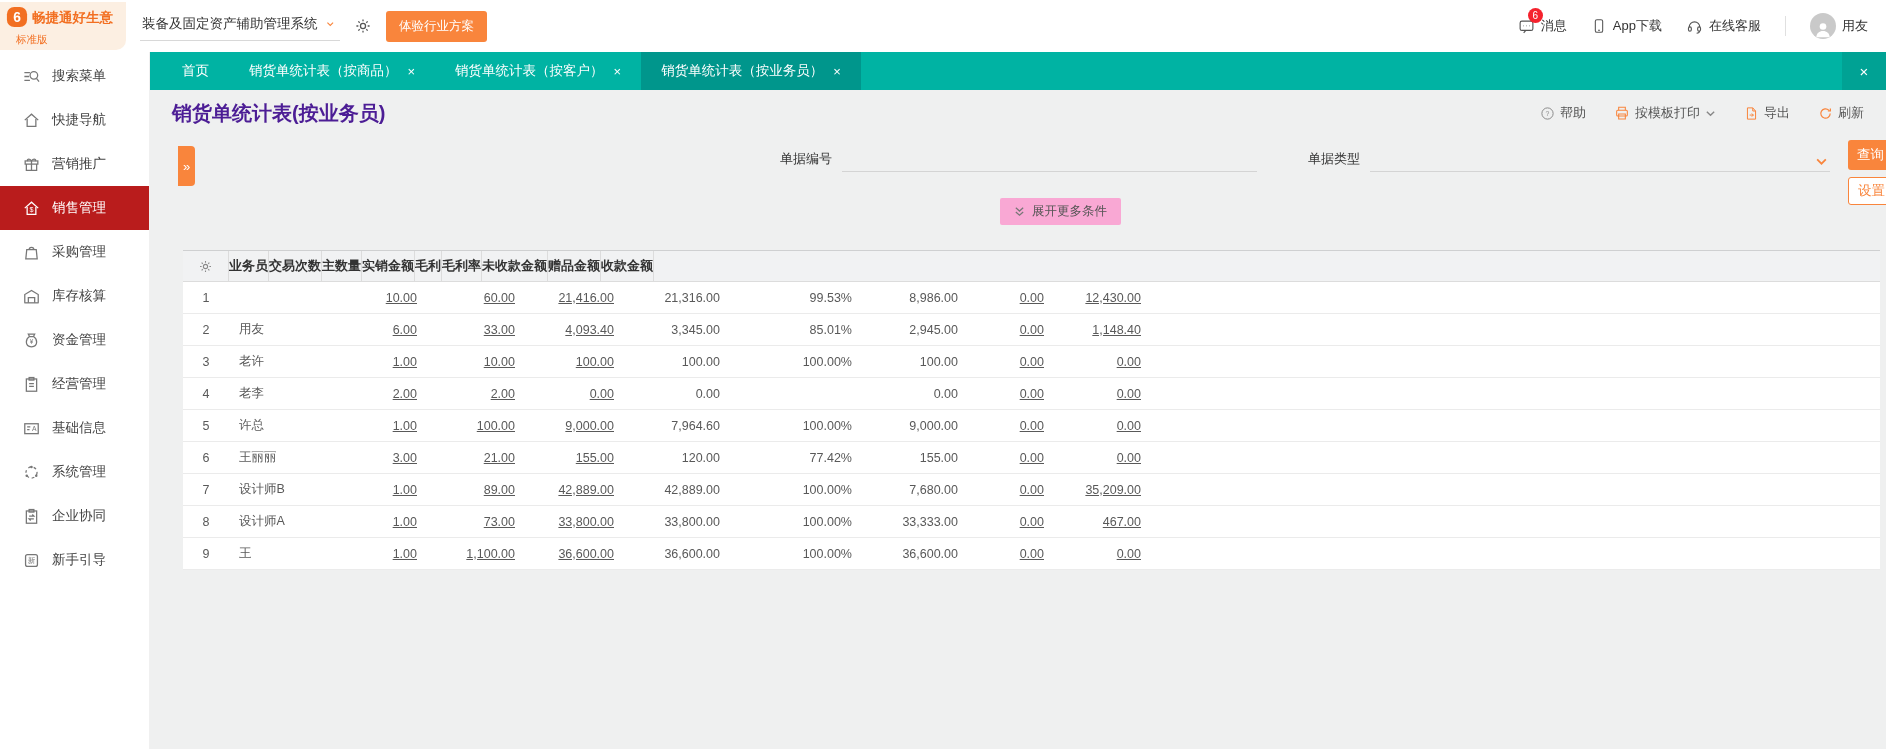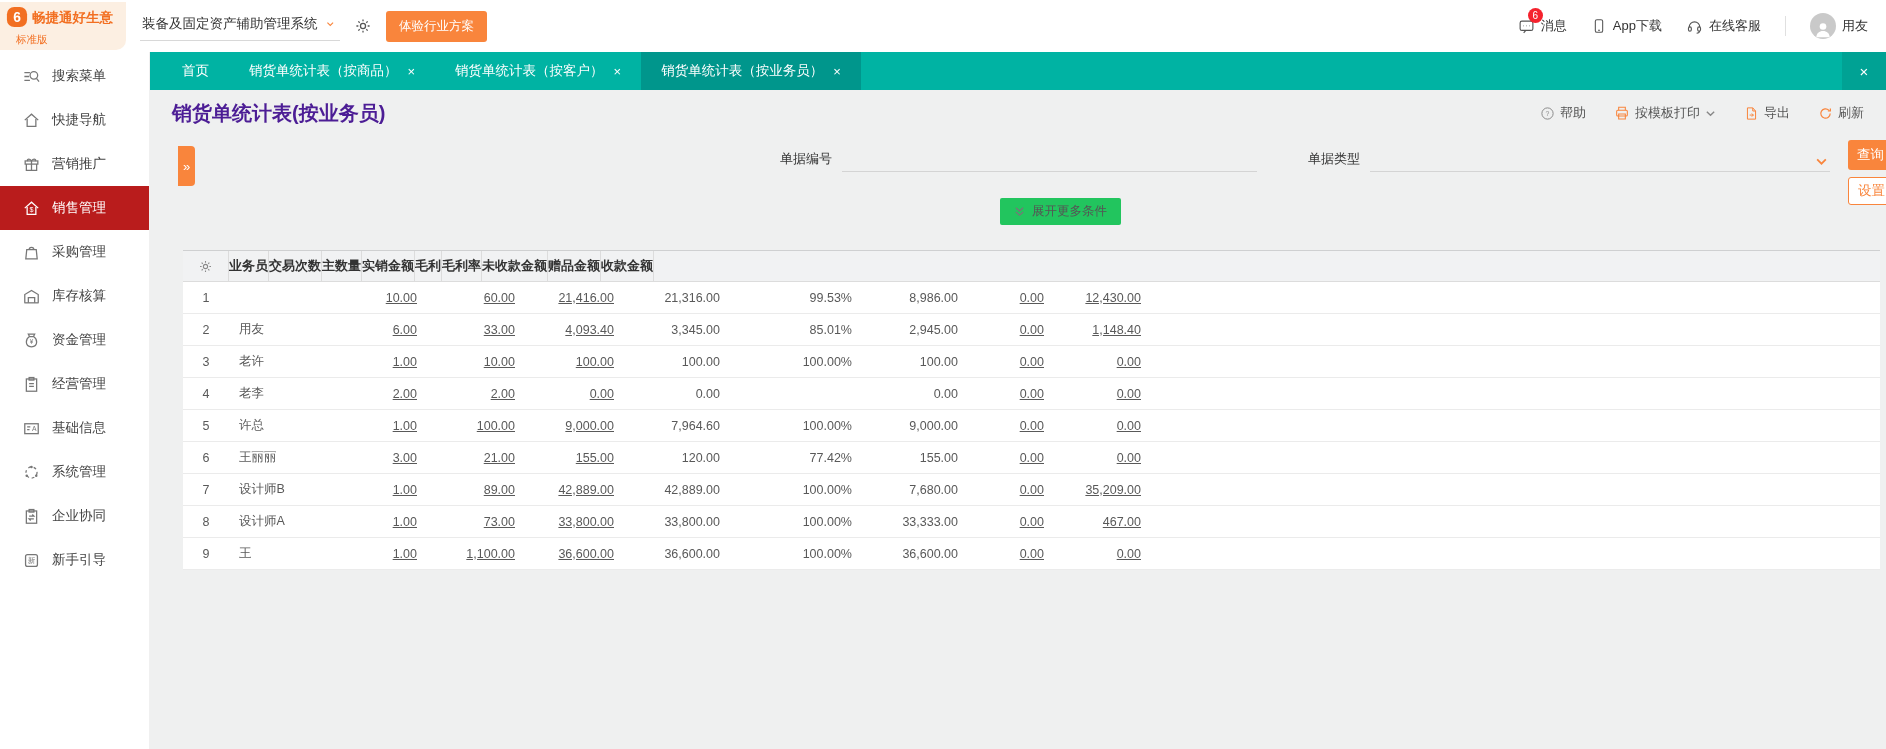--- a/index.html
+++ b/index.html
@@ -71,21 +71,21 @@
   .f-billno { left:630px; }
   .f-billtype { left:1158px; }
   .u-input { border-bottom:1px solid #d4d4d4; height:22px; position:relative; }
   .f-billno .u-input { width:415px; }
   .f-billtype .u-input { width:460px; }
   .u-input .chev { position:absolute; right:2px; top:5px; }
   .btn-query { position:absolute; left:1698px; top:50px; width:90px; height:30px; background:#f9853c;
     border:none; border-radius:3px; color:#fff; font-size:13.5px; text-align:left; padding-left:9px; cursor:pointer; }
   .btn-settings { position:absolute; left:1698px; top:87px; width:90px; height:28px; background:#fff;
     border:1px solid #f9853c; border-radius:3px; color:#f9853c; font-size:13.5px; text-align:left; padding-left:9px; cursor:pointer; }
-  .expand-more { position:absolute; left:850px; top:108px; background:#22c55e; border:none; border-radius:2px;
+  .expand-more { position:absolute; left:850px; top:108px; background:#f9a8d4; border:none; border-radius:2px;
     color:#555; font-size:12.5px; padding:5px 14px; display:flex; align-items:center; gap:7px; cursor:pointer; }
 
   
   .table-area { position:absolute; left:33px; top:160px; width:1697px; background:#fff; }
   .thead { display:flex; height:32px; background:#f1f2f3; border-top:1px solid #cfd0d1; border-bottom:1px solid #dcdcdc; }
   .th { display:flex; align-items:center; justify-content:center; font-size:13px; font-weight:bold; color:#333;
     border-right:1px solid #dcdcdc; }
   .trow { display:flex; height:32px; border-bottom:1px solid #ebebeb; background:#fff; }
   .td { display:flex; align-items:center; font-size:12.5px; color:#595959; }
   .w0 { width:46px; justify-content:center; }

